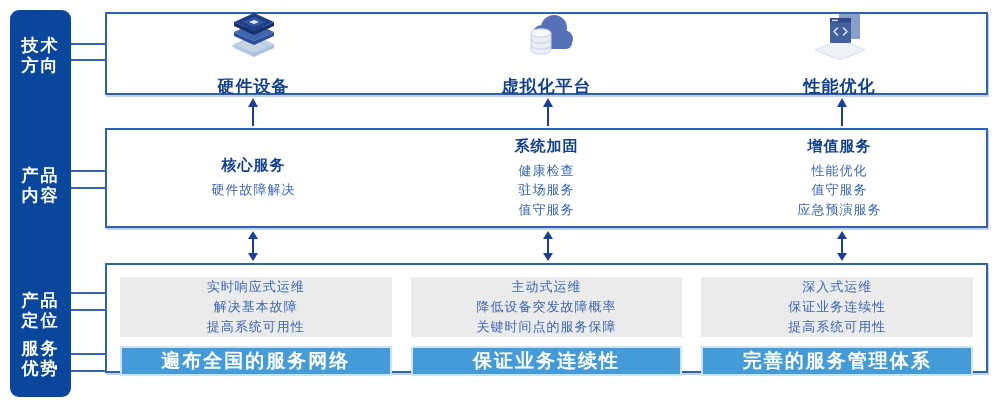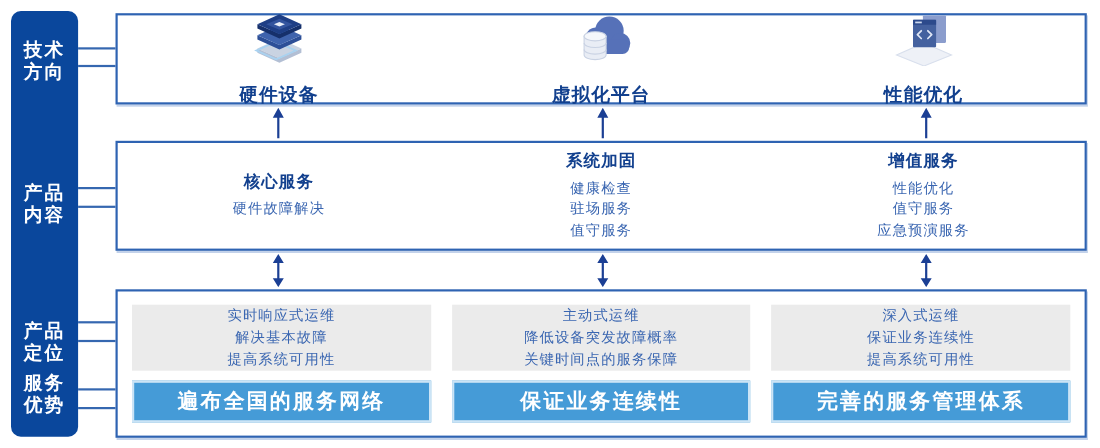--- a/index.html
+++ b/index.html
@@ -39,21 +39,21 @@
   
   .panel-box {
     position:absolute; left:105px; width:883px;
     background:#ffffff;
     border:2px solid var(--box-border,#2e63b2);
     box-shadow:1px 2px 0 rgba(122,156,208,0.45);
     display:flex;
   }
   .box-tech   { top:12px;  height:83px;  }
   .box-serv   { top:128px; height:100px; }
-  .box-pos    { top:263px; height:135px; padding:12px 13px; gap:19px;font-family:Liberation Serif, serif; }
+  .box-pos    { top:263px; height:110px; padding:12px 13px; gap:19px;font-family:Liberation Serif, serif; }
 
   
   .tech-col {
     flex:1; display:flex; flex-direction:column;
     align-items:center; justify-content:center; padding-top:2px;
   }
   .tech-icon { height:48px; display:flex; align-items:center; }
   .tech-label {
     margin-top:16px;
     color:var(--heading-text,#12408e);

